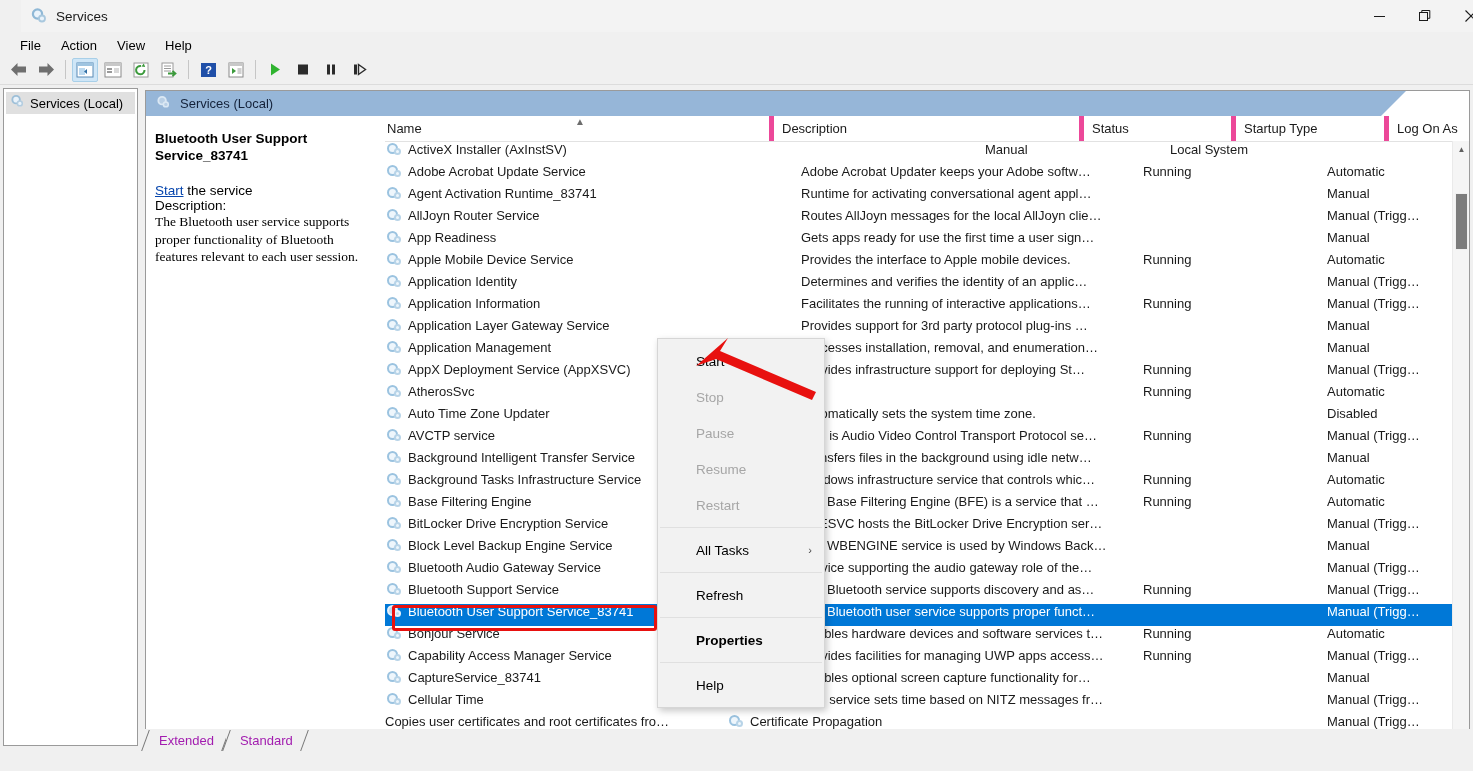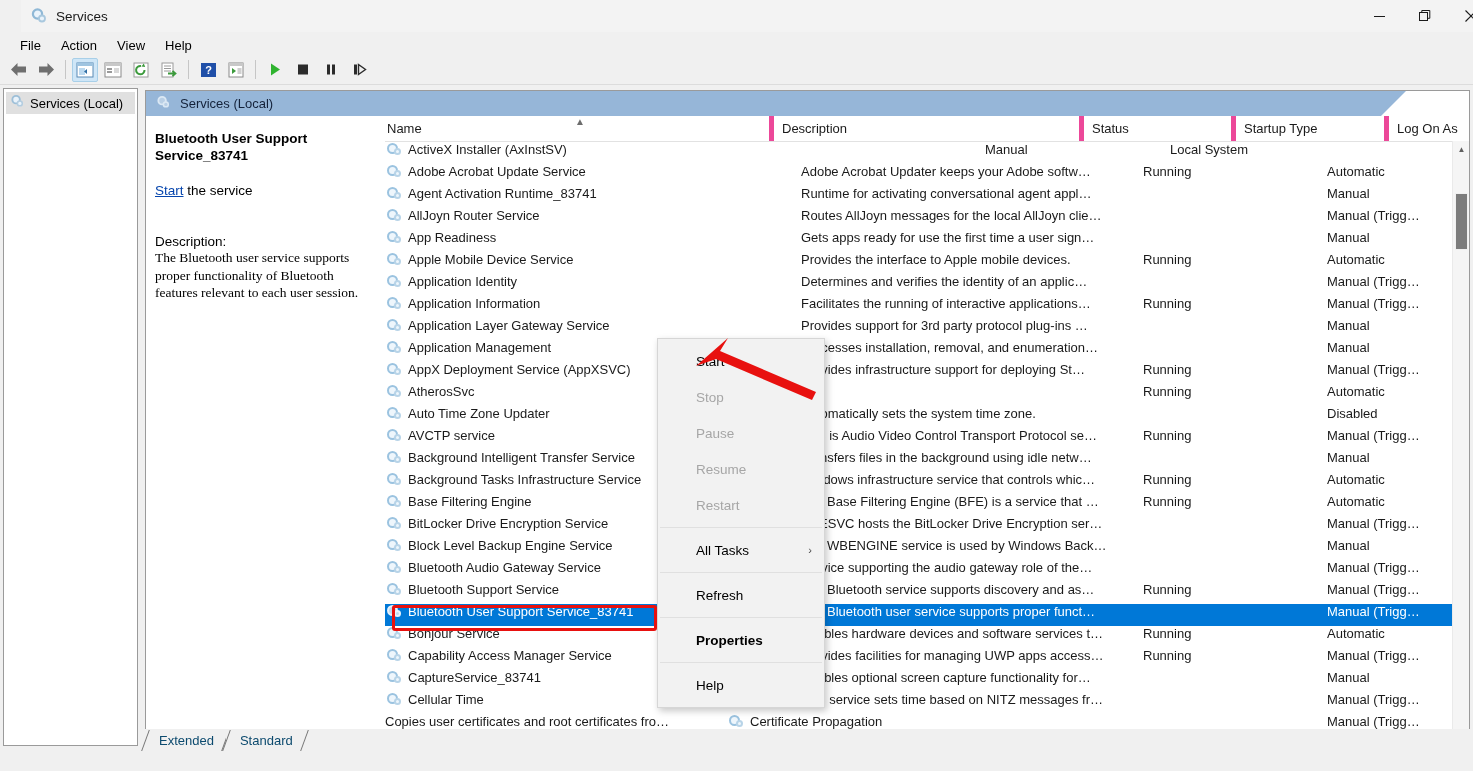--- a/index.html
+++ b/index.html
@@ -83,21 +83,21 @@
 
   
   .desc-panel {
     position: absolute; left: 0; top: 25px; width: 240px; height: 620px;
     background: #fff; padding: 14px 10px 0 9px;
     border-right: 1px solid #c8c8c8;
   }
   .desc-title { font-weight: bold; font-size: 13.5px; line-height: 17px; color: #000; }
   .desc-action { margin-top: 19px; font-size: 13.5px; color: #000; }
   .desc-action a { color: #0645ad; text-decoration: underline; cursor: pointer; }
-  .desc-label { margin-top: 36px; font-size: 13.5px; }
+  .desc-label { font-size: 13.5px; }
   .desc-body { font-size: 13.5px; line-height: 17.5px; font-family: Liberation Serif, serif; }
 
   
   .listview {
     position: absolute; left: 239px; top: 25px; width: 1084px; height: 620px;
     background: #fff; overflow: hidden;
   }
   .lv-header {
     position: relative; height: 26px; background: #fff;
     border-bottom: 1px solid #e2e2e2; display: flex; align-items: flex-end;
@@ -160,21 +160,21 @@
   }
   .vscroll .arrow.up { top: 0; }
 
   
   .tabstrip {
     position: absolute; left: 145px; top: 729px; width: 1325px; height: 22px;
     display: flex; align-items: center; background: #f0f0f0;
   }
   .tab {
     position: relative; height: 21px; display: flex; align-items: center;
-    padding: 0 12px 0 14px; font-size: 13px; color: #0c4a6e;
+    padding: 0 12px 0 14px; font-size: 13px; color: #a21caf;
     background: #f0f0f0; cursor: default;
   }
   .tab::before {
     content: ""; position: absolute; left: 0; top: 0; width: 12px; height: 21px;
     border-left: 1px solid #767676; transform: skewX(-20deg);
   }
   .tab::after {
     content: ""; position: absolute; right: 0; top: 0; width: 12px; height: 21px;
     border-right: 1px solid #767676; transform: skewX(-20deg);
   }

